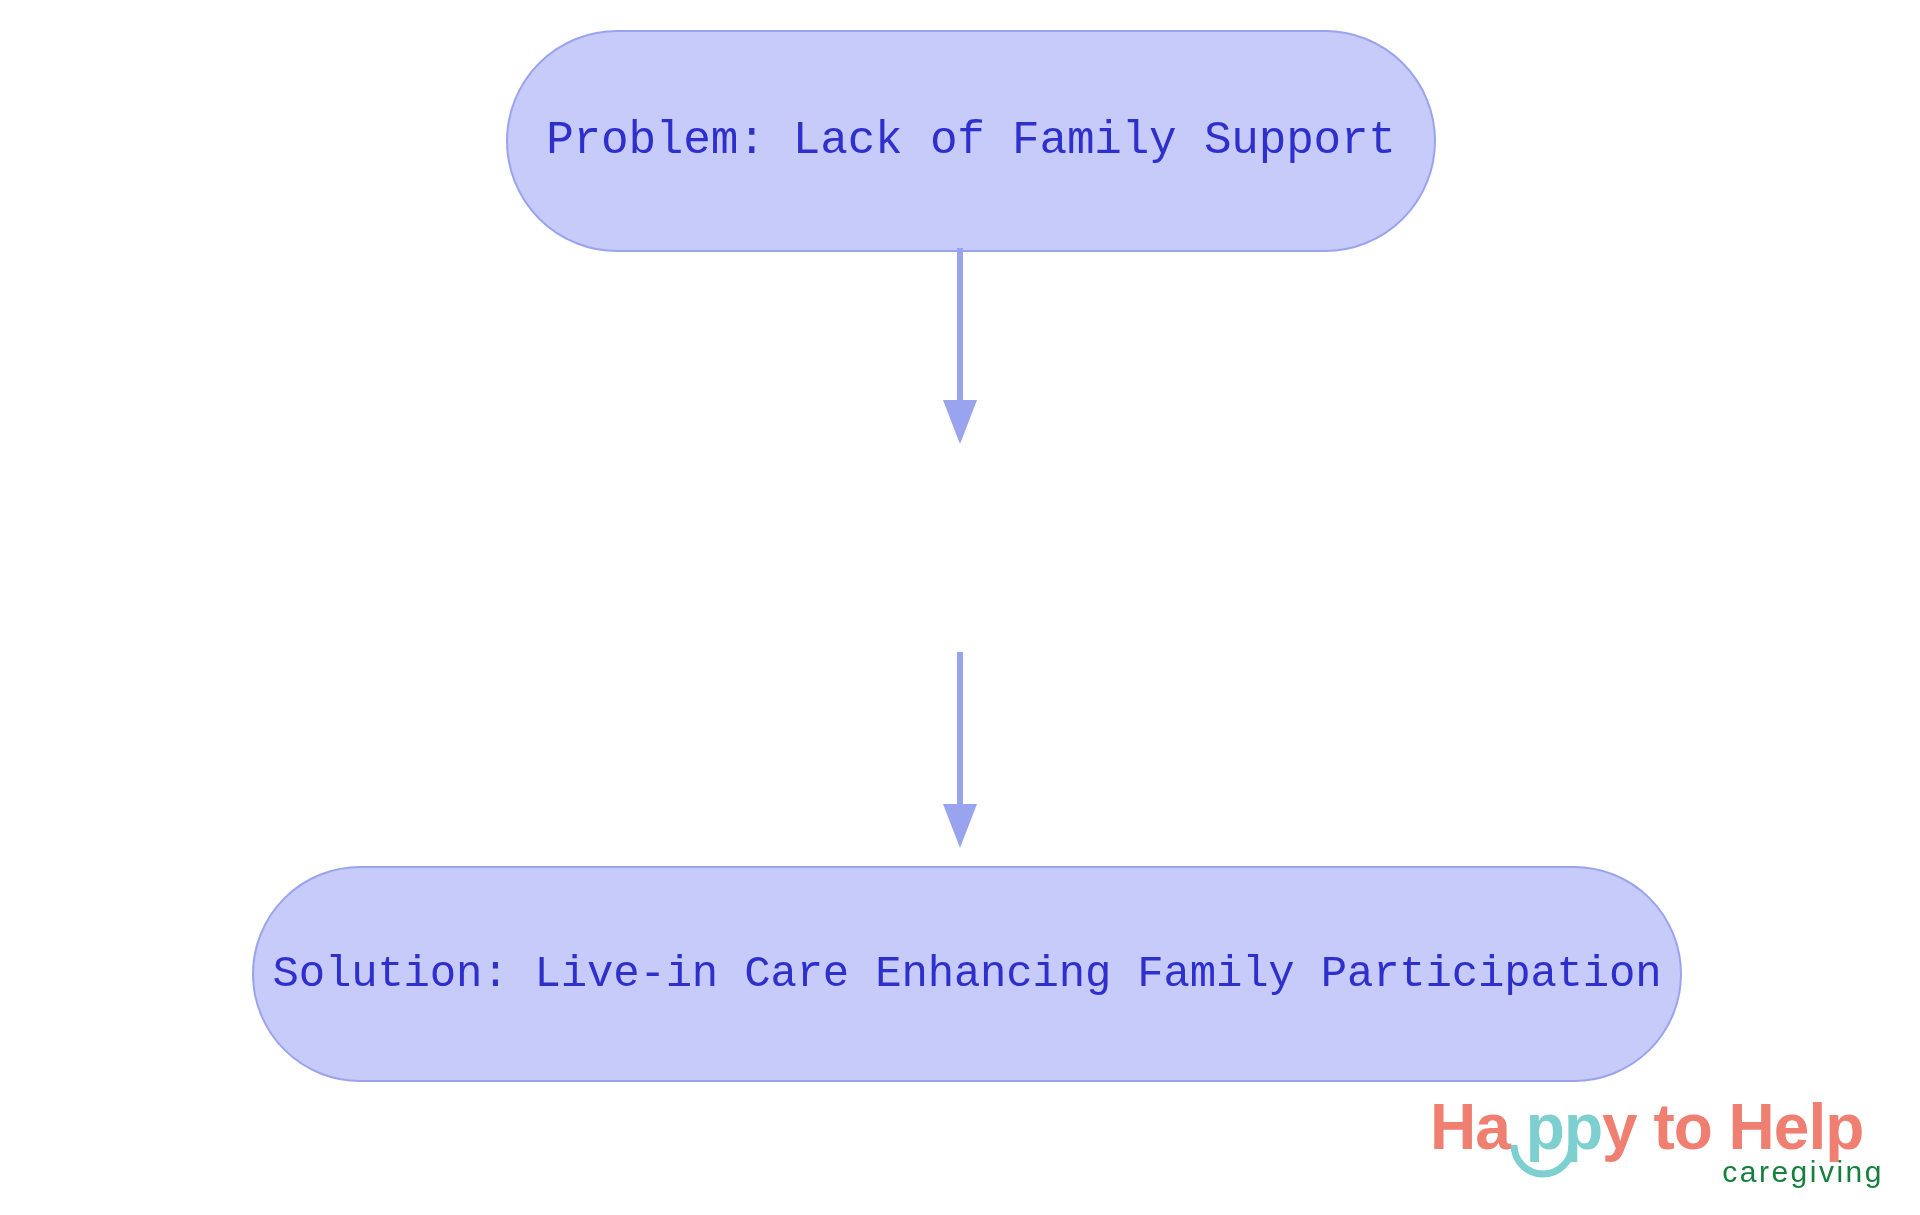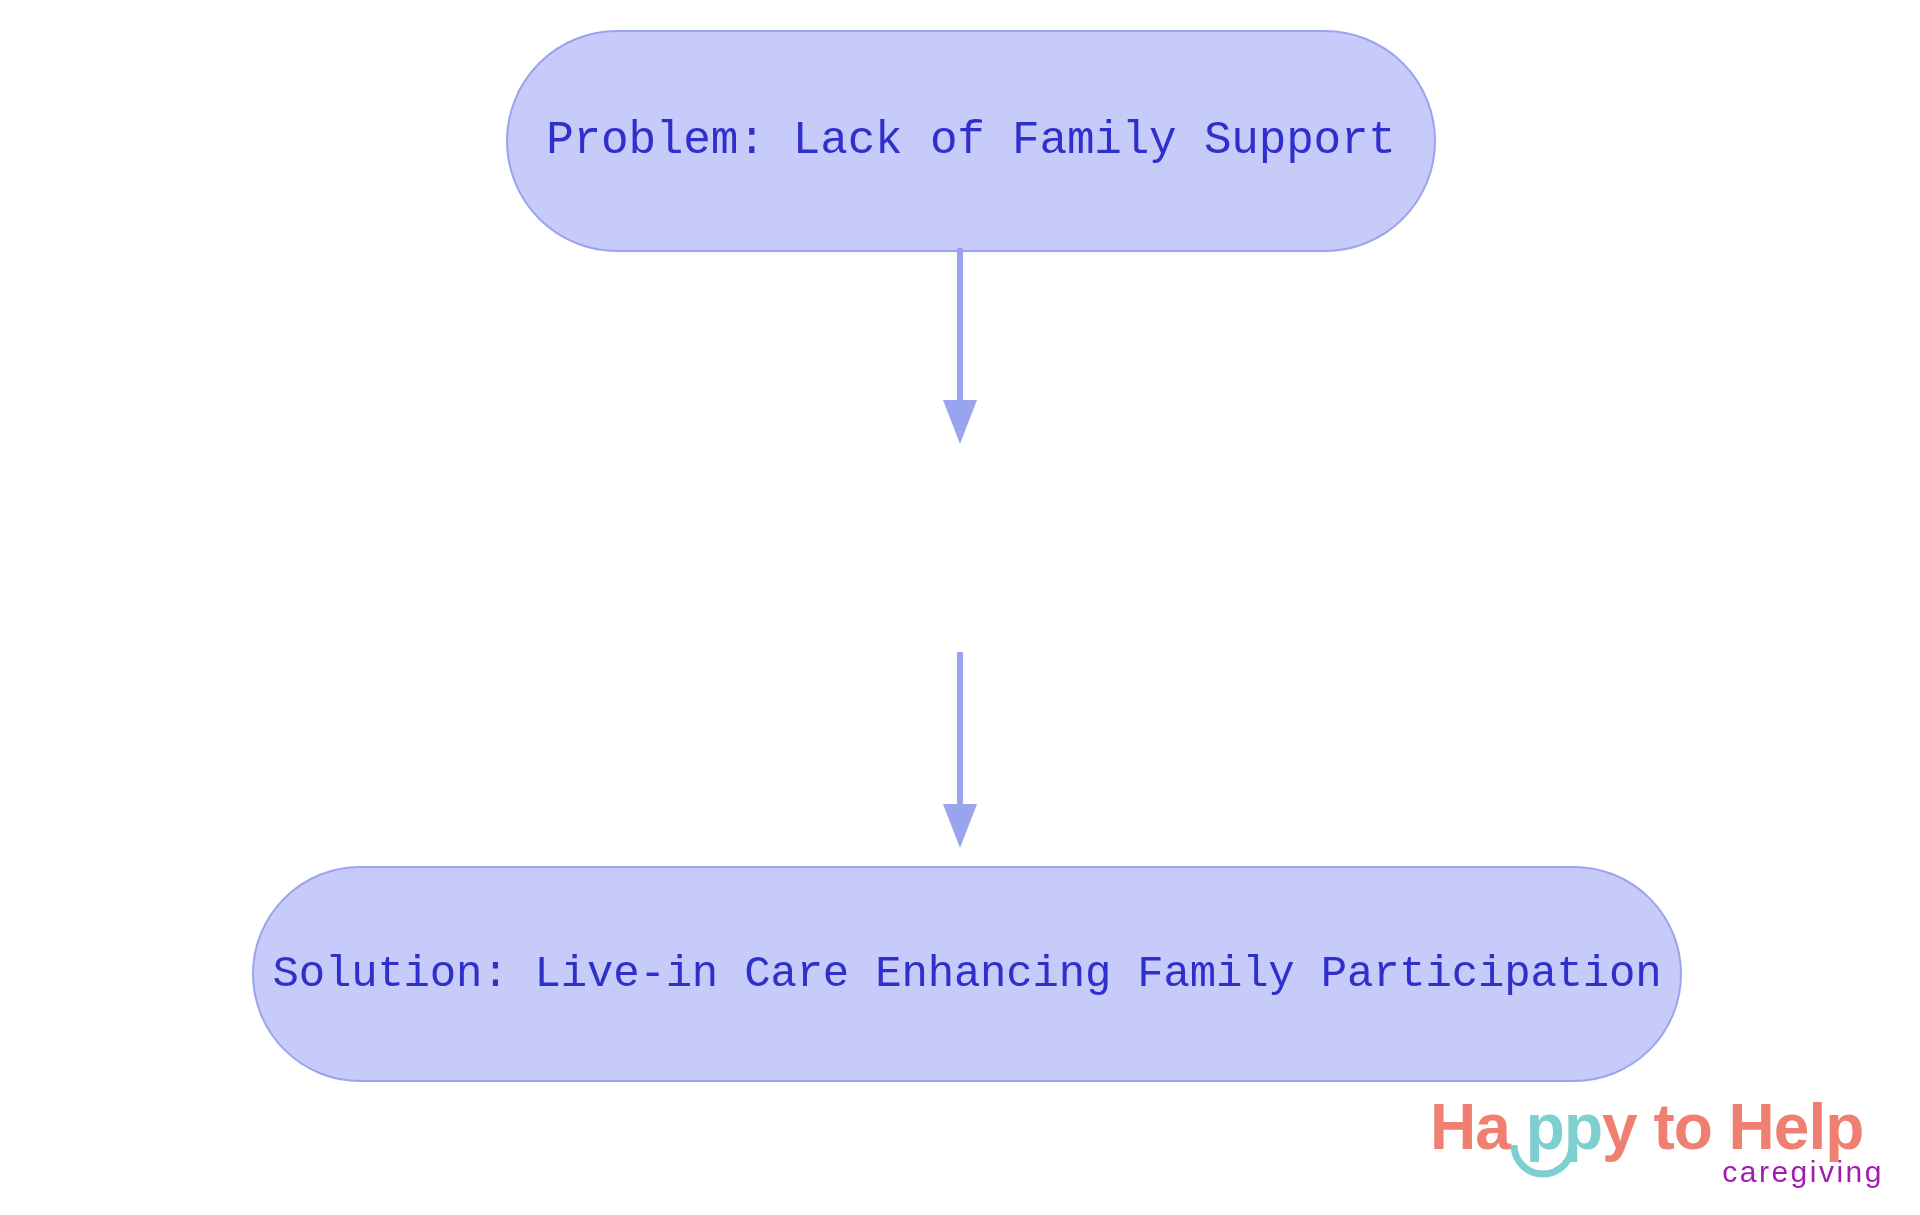--- a/index.html
+++ b/index.html
@@ -110,21 +110,21 @@
     left: 80px;
     top: 48px;
     width: 66px;
     height: 40px;
   }
   .logo-tagline {
     position: absolute;
     right: 6px;
     top: 62px;
     font-size: 30px;
-    color: #a21caf;
+    color: #15803d;
     letter-spacing: 2.5px;
     line-height: 1;
     white-space: nowrap;
   }
 </style>
 </head>
 <body>
 
 <div id="canvas">
 

